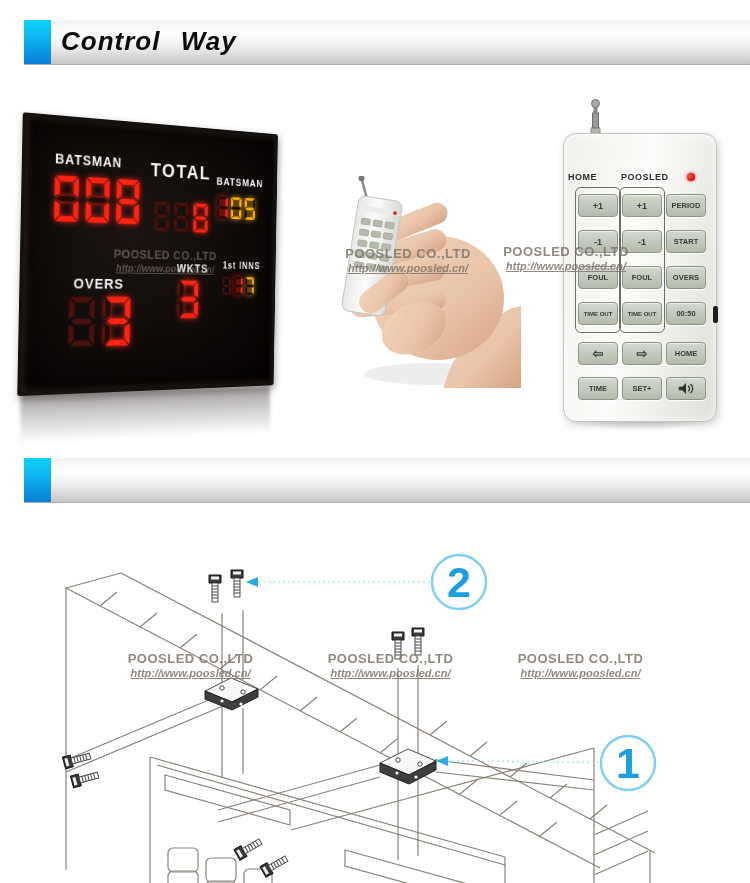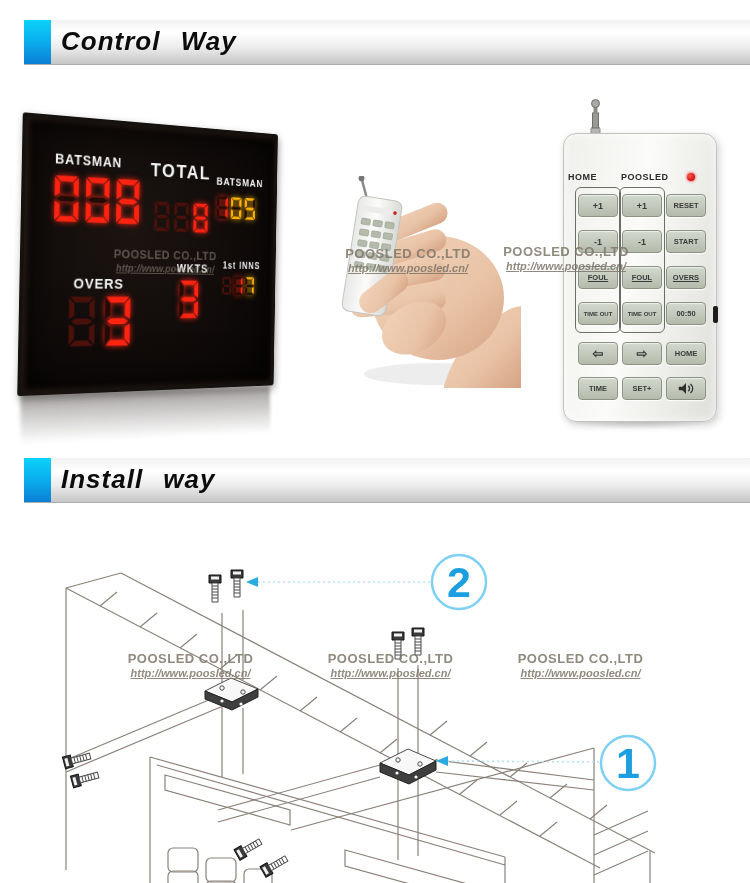--- a/index.html
+++ b/index.html
@@ -66,21 +66,21 @@
   #rm-led{position:absolute;left:123px;top:39px;width:8px;height:8px;border-radius:50%;
       background:radial-gradient(circle at 35% 35%,#ff5a4a,#cf0f0f 70%);box-shadow:0 0 3px #e01010;}
   .col-frame{position:absolute;width:44px;height:144px;top:53px;border:1px solid #6d6d68;border-radius:6px;}
   #frame-home{left:11px;} #frame-visitor{left:55px;}
   .rm-btn{position:absolute;width:38px;height:21px;border-radius:4px;
       background:linear-gradient(180deg,#d3d8cd 0%,#b4bbab 100%);
       border:1px solid #8d9384;box-shadow:0 1px 1px rgba(255,255,255,.9), inset 0 1px 1px rgba(255,255,255,.6);
       color:#3a3a38;font-weight:bold;display:flex;align-items:center;justify-content:center;}
   .fs7{font-size:7.5px;} .fs6{font-size:6px;} .fs9{font-size:9px;} .fs12{font-size:13px;line-height:1;}
   .c1{left:14px;} .c2{left:58px;} .c3{left:102px;}
-  .r1{top:60px;} .r2{top:96px;} .r3{top:132px;text-decoration:underline;} .r4{top:168px;} .r5{top:208px;} .r6{top:243px;}
+  .r1{top:60px;} .r2{top:96px;} .r3{top:132px;} .r4{top:168px;} .r5{top:208px;} .r6{top:243px;}
   #rm-side-btn{position:absolute;left:149px;top:172px;width:5px;height:17px;background:#1d1d1d;border-radius:2px;}
 
   
   #hand{position:absolute;left:316px;top:176px;width:205px;height:212px;}
 
   
   #install-fig{position:absolute;left:0;top:520px;width:750px;height:363px;}
   #diagram{position:absolute;left:0;top:0;}
 </style>
 </head>
@@ -328,21 +328,21 @@
   <div class="rm-btn c1 r1 fs9">+1</div>
   <div class="rm-btn c1 r2 fs9">-1</div>
   <div class="rm-btn c1 r3 fs7">FOUL</div>
   <div class="rm-btn c1 r4 fs6">TIME OUT</div>
 
   <div class="rm-btn c2 r1 fs9">+1</div>
   <div class="rm-btn c2 r2 fs9">-1</div>
   <div class="rm-btn c2 r3 fs7">FOUL</div>
   <div class="rm-btn c2 r4 fs6">TIME OUT</div>
 
-  <div class="rm-btn c3 r1 fs7">RESET</div>
+  <div class="rm-btn c3 r1 fs7">PERIOD</div>
   <div class="rm-btn c3 r2 fs7">START</div>
   <div class="rm-btn c3 r3 fs7">OVERS</div>
   <div class="rm-btn c3 r4 fs7">00:50</div>
 
   <div class="rm-btn c1 r5 fs12">⇦</div>
   <div class="rm-btn c2 r5 fs12">⇨</div>
   <div class="rm-btn c3 r5 fs7">HOME</div>
 
   <div class="rm-btn c1 r6 fs7">TIME</div>
   <div class="rm-btn c2 r6 fs7">SET+</div>
@@ -355,21 +355,20 @@
   <div id="rm-side-btn"></div>
 </div>
 <div class="wm" id="wm-remote">
   <div class="l1">POOSLED CO.,LTD</div>
   <div class="l2">http://www.poosled.cn/</div>
 </div>
 
 <div class="sec-header" style="top:458px">
   <div class="bar"></div>
   <div class="cube"></div>
-  <div class="title">Install way</div>
 </div>
 
 <div id="install-fig">
   <svg id="diagram" width="750" height="363" viewBox="0 0 750 363">
     <defs>
       <g id="bolt">
         <path d="M-6,0 h12 v8 h-12 z" fill="#3a3a3a" stroke="#141414" stroke-width="1"></path>
         <path d="M-4,1.5 h8 v3 h-8 z" fill="#f2f2f2"></path>
         <path d="M-3,8 h6 v19 h-6 z" fill="#ffffff" stroke="#4a4a4a" stroke-width="1"></path>
         <path d="M-3,11 h6 M-3,14 h6 M-3,17 h6 M-3,20 h6 M-3,23 h6" stroke="#4a4a4a" stroke-width="1"></path>

